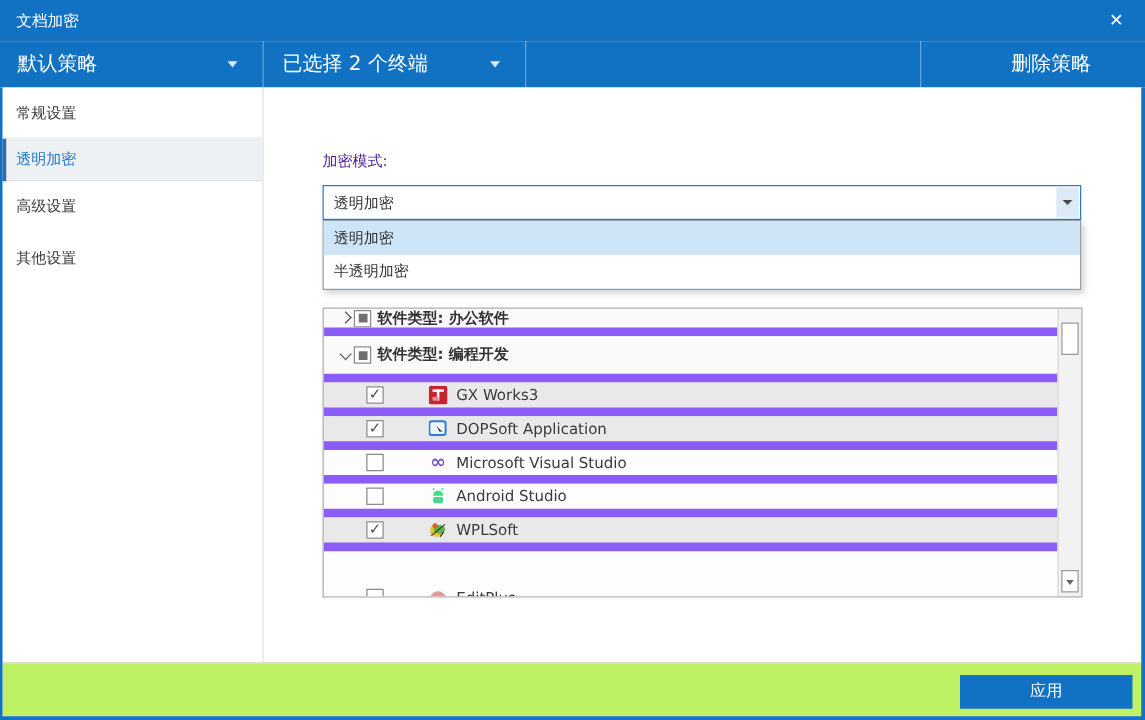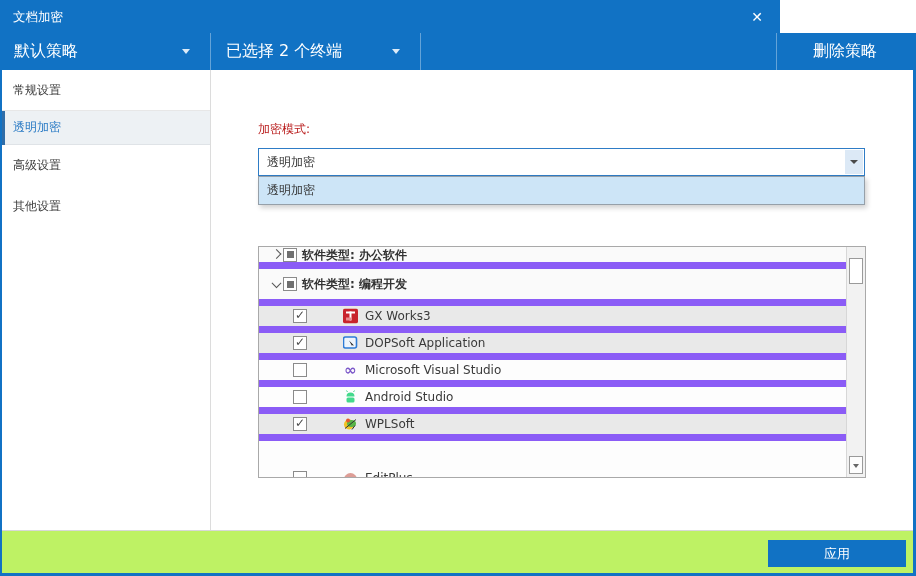--- a/index.html
+++ b/index.html
@@ -1,51 +1,51 @@
 <!DOCTYPE html>
 <html><head>
 <meta charset="utf-8">
 <style>
   * { margin:0; padding:0; box-sizing:border-box; }
   html,body { background:#555; }
   body { font-family:"DejaVu Sans","Liberation Sans",sans-serif; }
   .window{ position:relative; width:916px; height:576px; background:#fff; overflow:hidden; }
 
   
-  .titlebar{ position:absolute; left:0; top:0; width:780px; height:33px; background:#1172c4; }
+  .titlebar{ position:absolute; left:0; top:0; width:916px; height:33px; background:#1172c4; }
   .title-text{ position:absolute; left:13px; top:0; line-height:33px; color:#fff; font-size:12.5px; }
   .close-btn{ position:absolute; right:12px; top:7px; width:22px; height:20px; color:#fff; font-size:14px;
               text-align:center; line-height:20px; cursor:default; }
   .edge{ position:absolute; background:#1172c4; }
   .edge.l{ left:0; top:70px; width:2px; height:506px; }
   .edge.r{ left:913px; top:70px; width:3px; height:506px; }
   .edge.b{ left:0; top:573px; width:916px; height:3px; }
 
   
   .toolbar{ position:absolute; left:0; top:33px; width:916px; height:37px; background:#1172c4; color:#fff; font-size:16px; }
   .tb-sec{ position:absolute; top:0; height:37px; display:flex; align-items:center; }
   .tb-sec.s1{ left:0; width:211px; border-right:1px solid rgba(255,255,255,.35); padding-left:14px; }
   .tb-sec.s2{ left:211px; width:210px; border-right:1px solid rgba(255,255,255,.35); padding-left:15px; }
-  .tb-sec.s4{ left:776px; width:137px; border-left:1px solid rgba(255,255,255,.35); justify-content:center; }
+  .tb-sec.s4{ left:736px; width:137px; border-left:1px solid rgba(255,255,255,.35); justify-content:flex-end; }
   .tb-arrow{ position:absolute; right:20px; top:16px; width:0; height:0;
              border-left:4.5px solid transparent; border-right:4.5px solid transparent; border-top:5px solid #dcebf8; }
 
   
   .sidebar{ position:absolute; left:2px; top:70px; width:209px; height:460px; background:#fff; border-right:1px solid #dcdcdc; }
   .side-item{ position:absolute; left:0; width:208px; font-size:12px; color:#3c3c3c; display:flex; align-items:center; padding-left:11px; cursor:default; }
   .side-item.i0{ top:0; height:41px; border-bottom:1px solid #e7e7e7; }
   .side-item.i1{ top:41px; height:34px; background:#edf1f4; border-bottom:1px solid #dfe3e7; color:#2779c4; }
   .side-item.i2{ top:75px; height:41px; }
   .side-item.i3{ top:116px; height:41px;font-family:Liberation Mono, monospace; }
   .side-accent{ position:absolute; left:0; top:0; width:3px; height:34px; background:#2f6da8; }
   .side-item.i1 .side-label{ padding-left:0; }
 
   
   .content{ position:absolute; left:211px; top:70px; width:702px; height:460px; background:#fff; }
-  .mode-label{ position:absolute; left:47px; top:51px; font-size:12px; color:#b91c1c; }
+  .mode-label{ position:absolute; left:47px; top:51px; font-size:12px; color:#4c1d95; }
   .combo{ position:absolute; left:47px; top:78px; width:607px; height:28px; border:1px solid #2e7cc6; background:#fff; }
   .combo-text{ position:absolute; left:8px; top:0; line-height:26px; font-size:12px; color:#333; }
   .combo-btn{ position:absolute; right:1px; top:1px; width:18px; height:24px; background:#dce9f6; }
   .combo-btn-tri{ position:absolute; left:5px; top:10px; width:0; height:0;
                   border-left:4px solid transparent; border-right:4px solid transparent; border-top:4px solid #4a4a4a; }
 
   .popup{ position:absolute; left:47px; top:106px; width:607px; background:#fff; border:1px solid #96a0a9;
           z-index:30; box-shadow:2px 3px 5px rgba(0,0,0,.18); }
   .opt{ height:27px; line-height:27px; padding-left:8px; font-size:12px; color:#333; cursor:default; }
   .opt.hl{ background:#cde5f7; }
@@ -138,20 +138,21 @@
 
     <div class="combo">
       <span class="combo-text">透明加密</span>
       <span class="combo-btn">
         <span class="combo-btn-tri"></span>
       </span>
     </div>
 
     <div class="popup">
       <div class="opt hl">透明加密</div>
+      <div class="opt">半透明加密</div>
     </div>
 
     <div class="swlist">
 
       <div class="row group r0">
         <span class="chev right"></span>
         <span class="cb grp">
             <span class="indsq"></span>
           </span>
         <span class="row-label g">软件类型: 办公软件</span>

